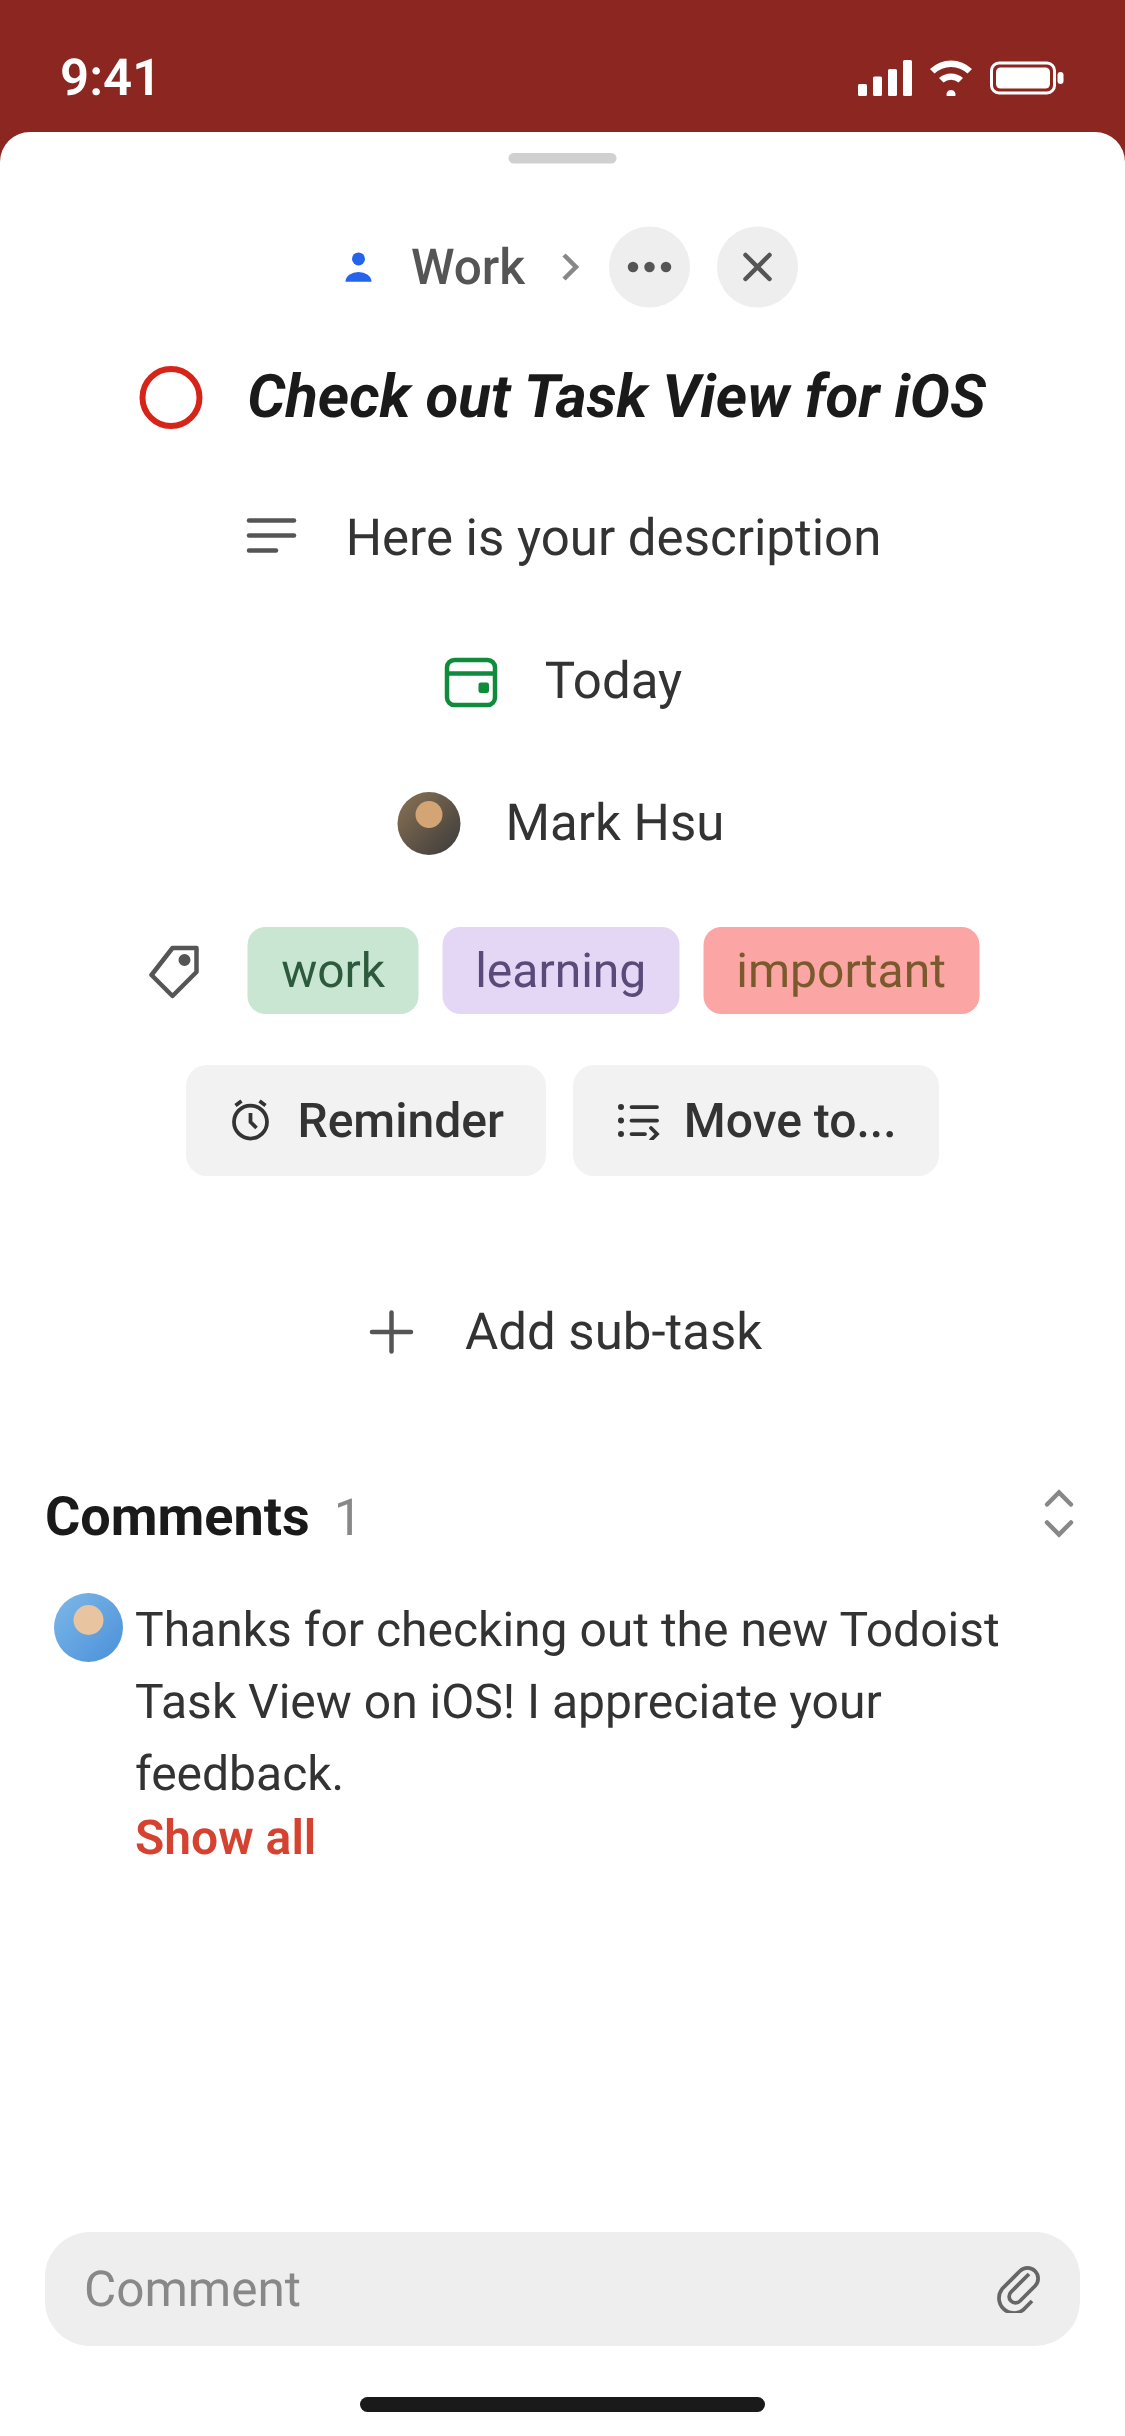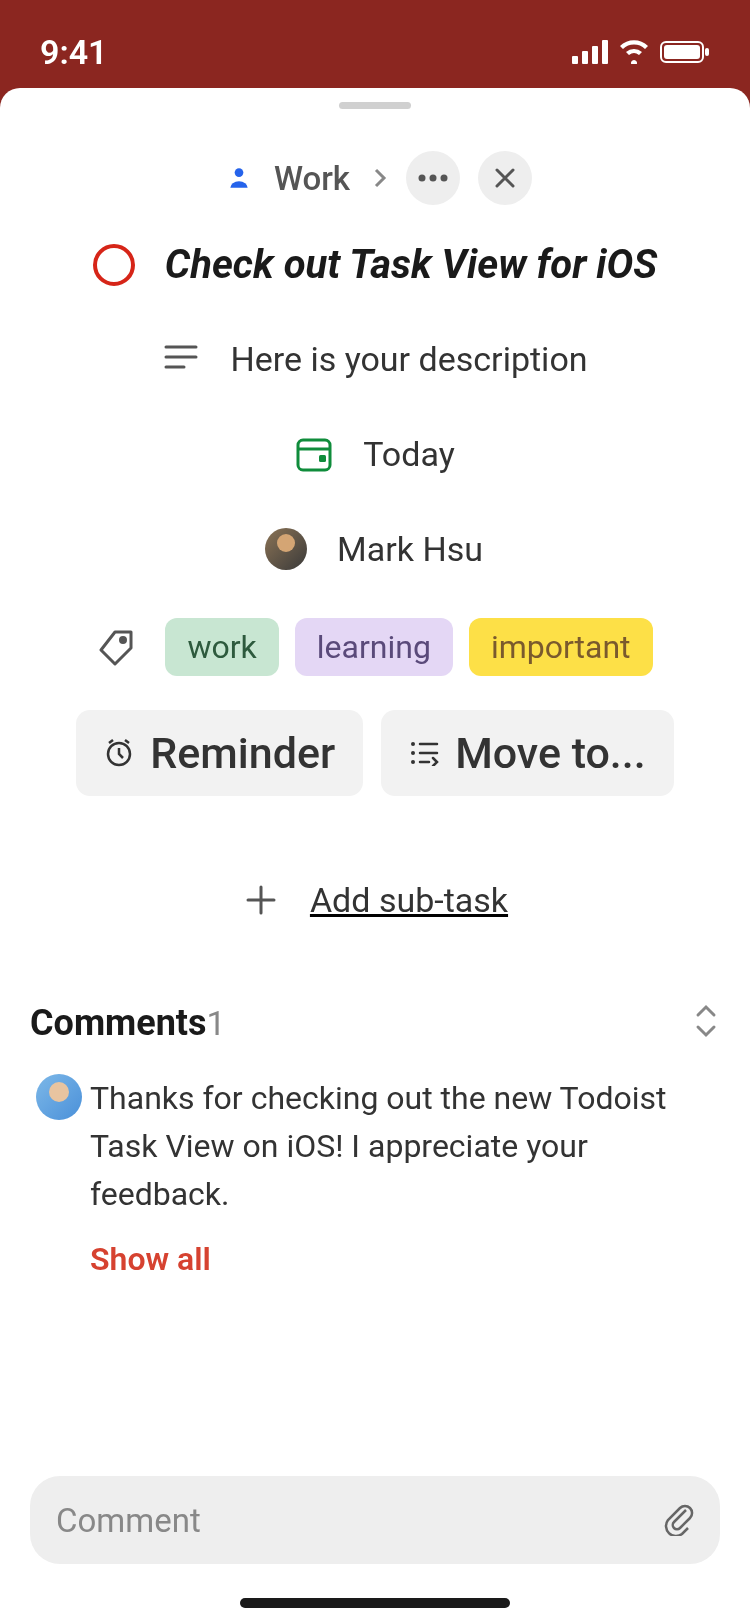--- a/index.html
+++ b/index.html
@@ -185,68 +185,67 @@
     }
     
     .tag {
       padding: 10px 22px;
       border-radius: 12px;
       font-size: 32px;
     }
     
     .tag-green { background: #c8e6d2; color: #2d5a3d; }
     .tag-purple { background: #e4d7f5; color: #5a4a7a; }
-    .tag-orange { background: #fde047; color: #7a5a2d; }
+    .tag-orange { background: #fca5a5; color: #7a5a2d; }
     
     .action-buttons {
       display: flex;
       gap: 18px;
       padding: 14px 30px 30px 30px;
     }
     
     .action-btn {
       background: #f2f2f2;
       border-radius: 14px;
       padding: 18px 28px;
       display: flex;
       align-items: center;
       gap: 16px;
-      font-size: 43px;
+      font-size: 32px;
       color: #333;
       font-weight: 500;
     }
     
     .section-gap {
       height: 26px;
       background: #f2f2f2;
     }
     
     .subtask-row {
       display: flex;
       align-items: center;
       padding: 0 38px;
       gap: 30px;
       min-height: 96px;
-      text-decoration: underline;
     }
     
     .comments-section {
       padding: 28px 30px 0 30px;
     }
     
     .comments-header {
       display: flex;
       align-items: center;
       justify-content: space-between;
     }
     
     .comments-title-wrap {
       display: flex;
       align-items: baseline;
-      gap: 0;
+      gap: 16px;
     }
     
     .comments-title {
       font-size: 36px;
       font-weight: 700;
       color: #1a1a1a;
     }
     
     .comments-count {
       font-size: 34px;
@@ -292,32 +291,31 @@
     .comment-text {
       font-size: 32px;
       color: #333;
       line-height: 1.5;
     }
     
     .show-all {
       font-size: 32px;
       color: #d64230;
       font-weight: 600;
-      margin-top: 22px;
       display: inline-block;
     }
     
     .comment-input-area {
       position: absolute;
       bottom: 60px;
       left: 30px;
       right: 30px;
       background: #eeeeee;
       border-radius: 30px;
-      height: 88px;
+      height: 76px;
       display: flex;
       align-items: center;
       padding: 0 26px;
     }
     
     .comment-placeholder {
       font-size: 33px;
       color: #888;
       flex: 1;
     }

